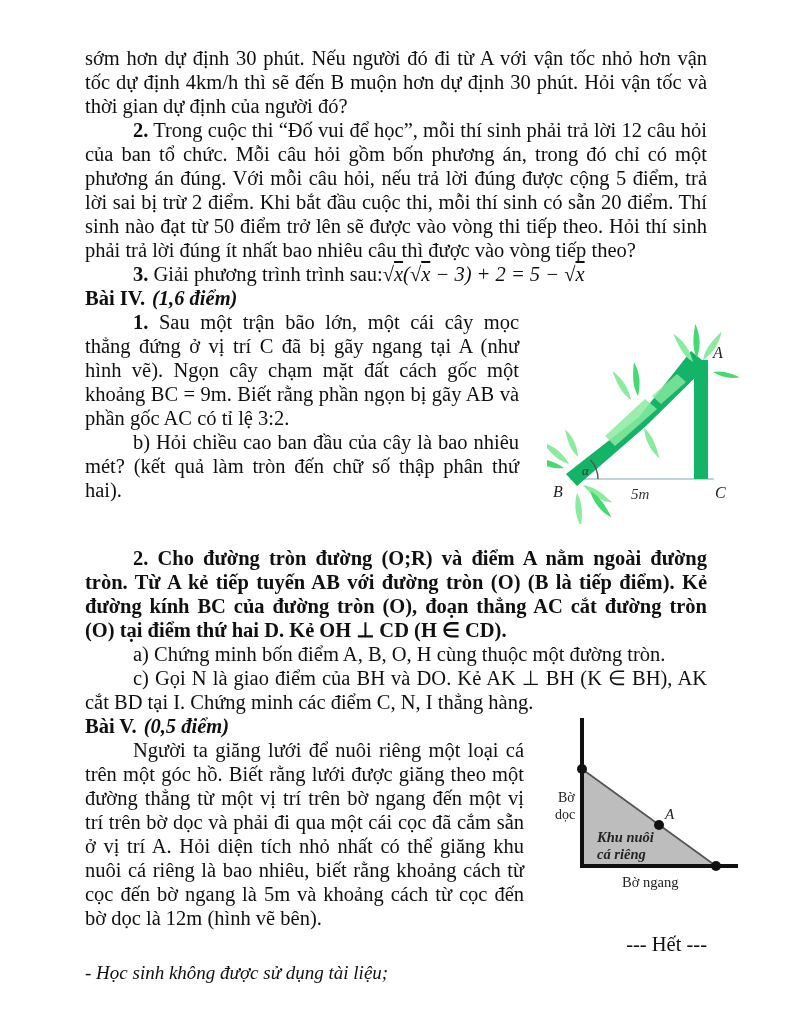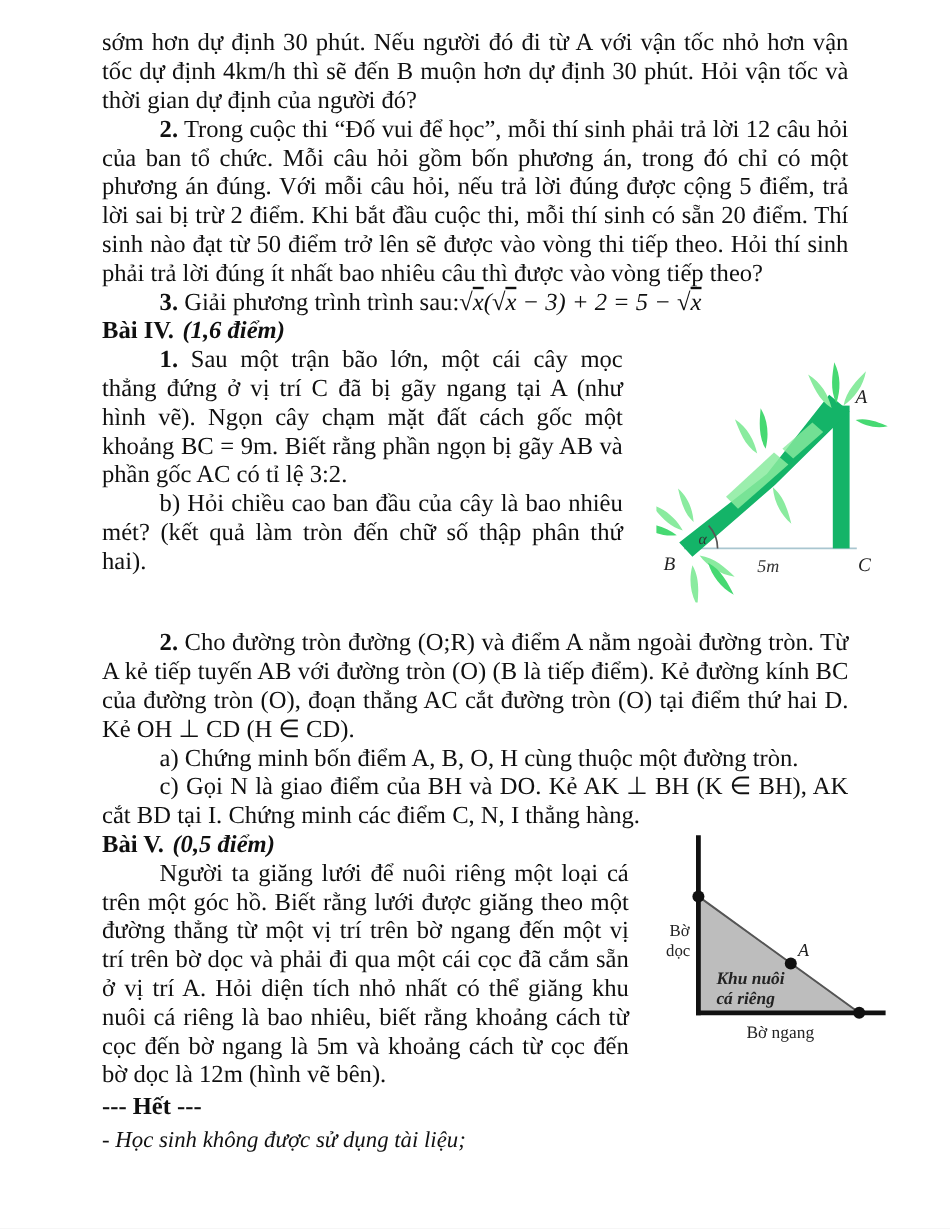--- a/index.html
+++ b/index.html
@@ -2,36 +2,36 @@
 <html><head>
 <meta charset="utf-8">
 <style>
   html,body{margin:0;padding:0;background:#e8e8e8;}
   .page{
     position:relative;
     width:792px;height:1024px;
     margin:0 auto;
     background:#ffffff;
     box-sizing:border-box;
-    padding:24px 85px 0 85px;
+    padding:46px 85px 0 85px;
     font-family:"Liberation Serif",serif;
     font-size:20.5px;
     line-height:24px;
     color:#101010;
     overflow:hidden;
   }
   p{margin:0;text-align:justify;}
   .ind{text-indent:48px;}
   .heading{font-weight:bold;text-align:left;}
   .points{font-style:italic;font-weight:bold;margin-left:7px;}
   .blk{display:flow-root;}
   .eq{font-style:italic;white-space:nowrap;margin-left:0;}
   .eq .ovl{text-decoration:overline;}
-  .b42{margin-top:22px;}
-  .endline{text-align:left;margin-top:2px;font-weight:bold;}
+  .b42{margin-top:22px;font-weight:bold;}
+  .endline{text-align:right;margin-top:2px;}
   .note{font-style:italic;font-size:19px;line-height:25px;text-align:left;}
   .notes{margin-top:4px;}
   figure{margin:0;}
   .fig1{float:right;width:245px;height:208px;margin:6px -85px 0 28px;}
   .fig2{float:right;width:250px;height:184px;margin:2px -83px 0 16px;}
   svg text{font-family:"Liberation Serif",serif;}
 </style>
 </head>
 <body>
 

